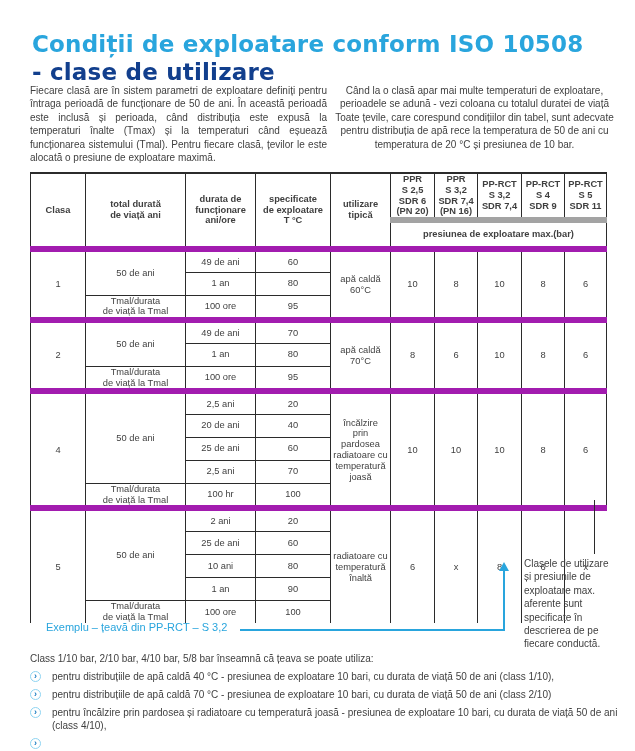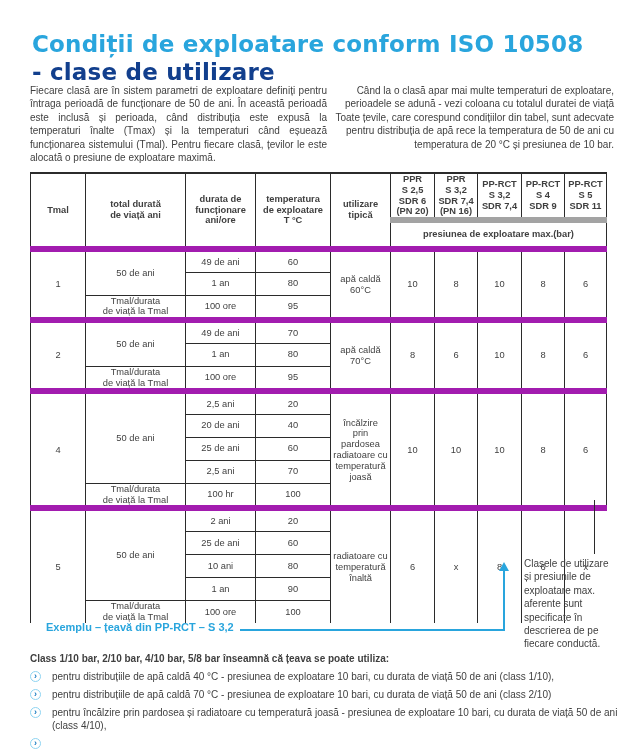--- a/index.html
+++ b/index.html
@@ -9,21 +9,21 @@
   
   .title{position:absolute;left:16px;top:14px;font-family:"DejaVu Sans",sans-serif;
          font-weight:700;font-size:23px;line-height:28px;letter-spacing:.2px;margin:16px;}
   .title .t1{display:block;color:#29a5dd;}
   .title .t2{display:block;color:#123f8d;}
 
   
   .intro{position:absolute;left:30px;top:84px;width:584px;display:flex;gap:8px;}
   .intro p{margin:0;font-size:10px;line-height:13.4px;color:#3f3f3f;text-align:justify;}
   .intro .colL{width:298px;}
-  .intro .colR{width:280px;text-align:right;}
+  .intro .colR{width:280px;text-align:center;}
 
   
   table.classes{position:absolute;left:30px;top:172px;width:576px;border-collapse:collapse;table-layout:fixed;}
   table.classes th,table.classes td{
     border-left:1px solid #2b2b2b;padding:0;font-size:9.3px;line-height:10.8px;
     color:#3f3f3f;text-align:center;vertical-align:middle;white-space:pre-line;overflow:hidden;}
   table.classes th{font-weight:bold;}
   table.classes tr{height:23px;}
   tr.hdr1{height:50px;}
   tr.hdr1 th{border-top:2px solid #2b2b2b;}
@@ -31,33 +31,33 @@
   .pipe-th{font-size:8.6px;line-height:9.9px;}
   .last-col{border-right:1px solid #2b2b2b;}
   tr.class-start td{border-top:6px solid #a21caf;}
   .sub-sep{border-bottom:1px solid #2b2b2b;}
   .p5{vertical-align:top;padding-top:36px;}
   .x-cell{border-left:none;}
 
   .partial-vline{position:absolute;left:594px;top:500px;width:1px;height:54px;background:#2b2b2b;}
 
   
-  .example-label{position:absolute;left:30px;top:621px;font-size:11px;font-weight:bold;color:#29a5dd;padding-left:16px;}
+  .example-label{position:absolute;left:30px;top:621px;font-size:11px;font-weight:normal;color:#29a5dd;padding-left:16px;}
   .arrow-h{position:absolute;left:240px;top:629px;width:265px;height:2px;background:#29a5dd;}
   .arrow-v{position:absolute;left:503px;top:571px;width:2px;height:60px;background:#29a5dd;}
   .arrow-head{position:absolute;left:499px;top:562px;width:0;height:0;
     border-left:5px solid transparent;border-right:5px solid transparent;border-bottom:9px solid #29a5dd;}
 
   
   .annotation{position:absolute;left:524px;top:557px;width:100px;font-size:10px;
     line-height:13.4px;color:#3f3f3f;white-space:pre-line;}
 
   
   .bottom{position:absolute;left:30px;top:653px;width:600px;}
-  .bottom-heading{margin:0 0 6px 0;font-size:10px;font-weight:bold;color:#3f3f3f;}
+  .bottom-heading{margin:0 0 6px 0;font-size:10px;font-weight:normal;color:#3f3f3f;}
   .bullet-list{list-style:none;margin:0;padding:0;display:flex;flex-direction:column;gap:5px;}
   .bullet{display:flex;gap:11px;align-items:flex-start;font-size:10px;line-height:13px;color:#3f3f3f;}
   .bullet-icon{flex:0 0 auto;width:11px;height:11px;box-sizing:border-box;border-radius:50%;
     border:1.5px solid #8ed4f2;color:#1b7ec2;font-size:9px;line-height:8px;text-align:center;
     font-weight:bold;margin-top:1px;}
 </style>
 </head>
 <body>
 
 <div class="page">
@@ -80,27 +80,27 @@
         <col style="width:75px">
         <col style="width:60px">
       <col style="width:44px">
         <col style="width:43px">
         <col style="width:44px">
         <col style="width:43px">
         <col style="width:42px">
     </colgroup>
     <tbody>
     <tr class="hdr1">
-      <th rowspan="2">Tmal</th>
+      <th rowspan="2">Clasa</th>
       <th rowspan="2">total durată
 de viață ani</th>
       <th rowspan="2">durata de
 funcționare
 ani/ore</th>
-      <th rowspan="2">temperatura
+      <th rowspan="2">specificate
 de exploatare
 T °C</th>
       <th rowspan="2">utilizare
 tipică</th>
       <th class="pipe-th">PPR
 S 2,5
 SDR 6
 (PN 20)</th>
       <th class="pipe-th">PPR
 S 3,2

